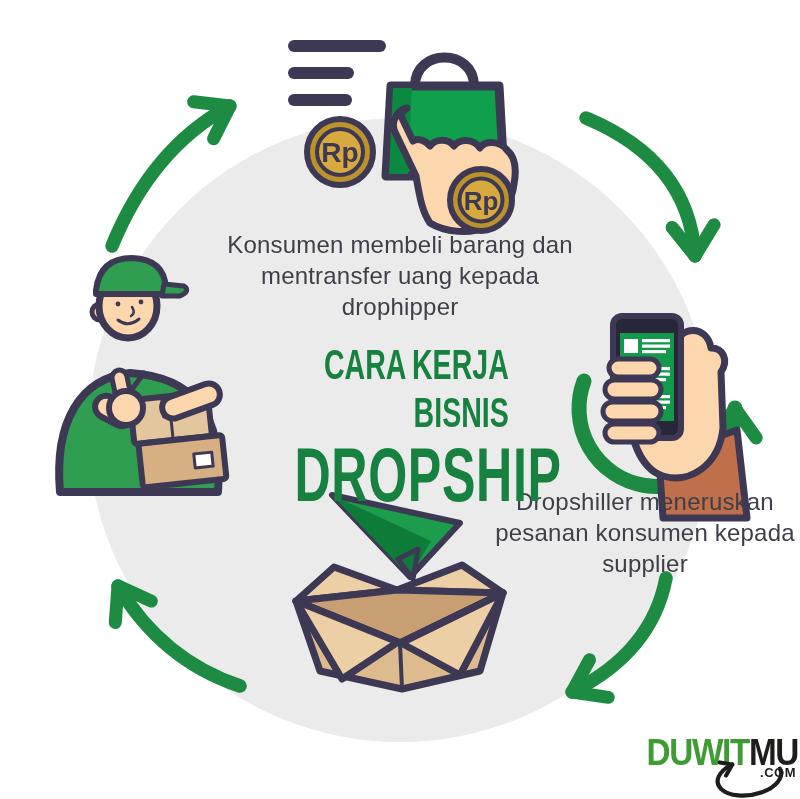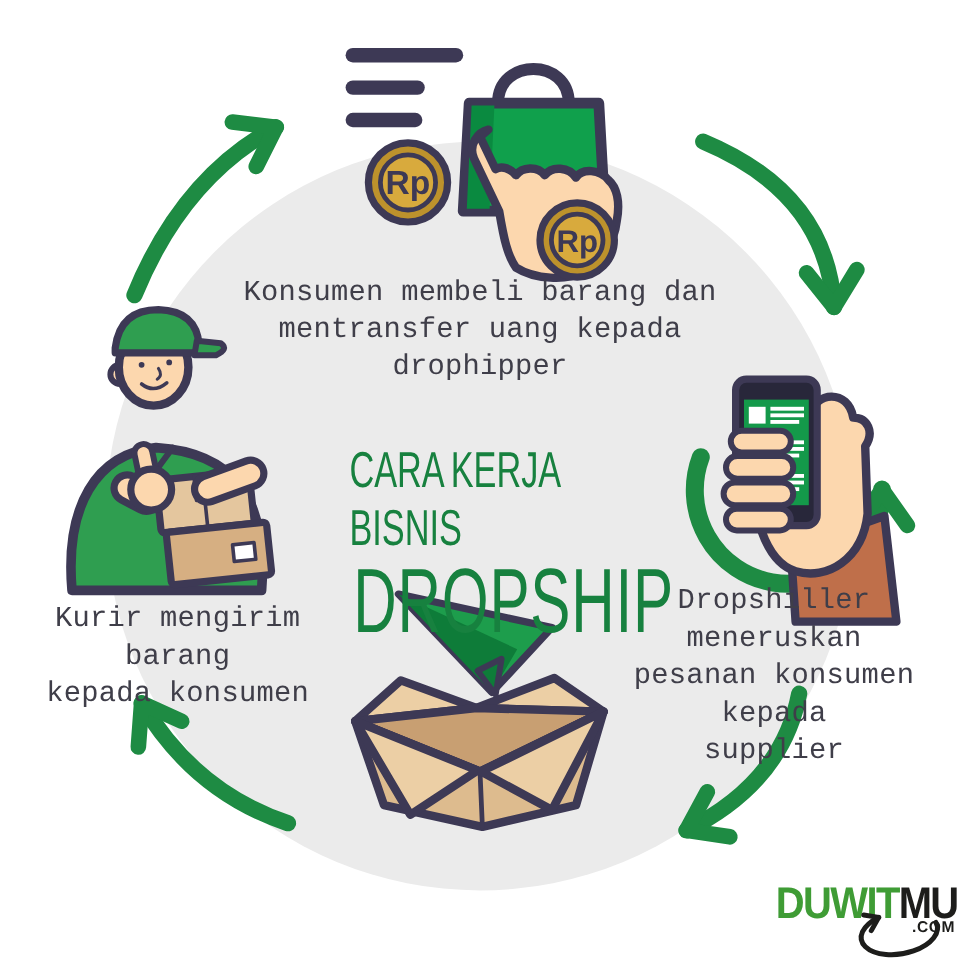--- a/index.html
+++ b/index.html
@@ -11,29 +11,29 @@
   .bg-circle{
     position:absolute;left:88px;top:118px;width:624px;height:624px;
     border-radius:50%;background:var(--c-circle,#ebebeb);
   }
   svg{position:absolute;overflow:visible;}
   .arrows-layer{left:0;top:0;}
   .cyc{stroke:var(--c-arrow,#1e8b43);fill:none;stroke-width:13.5;stroke-linecap:round;}
   .st{stroke:var(--c-outline,#3d3955);stroke-linecap:round;stroke-linejoin:round;}
   .step{
     position:absolute;text-align:center;font-size:24px;line-height:1.3;
-    color:var(--c-text,#3f3e49);white-space:pre-line;letter-spacing:0.2px;font-family:Liberation Mono, monospace;
+    color:var(--c-text,#3f3e49);white-space:pre-line;letter-spacing:0.2px;
   }
   .step-top{left:170px;top:229px;width:460px;}
   .step-right{left:492px;top:486px;width:306px;}
   .step-bottom{left:205px;top:697px;width:390px;}
   .step-left{left:14px;top:501px;width:268px;}
   .title{
-    position:absolute;left:240px;top:368px;width:320px;text-align:left;
-    color:var(--c-title,#17813f);font-weight:normal;
+    position:absolute;left:240px;top:341px;width:320px;text-align:right;
+    color:var(--c-title,#17813f);font-weight:bold;
   }
   .title .l1{display:block;font-size:42px;word-spacing:-2px;letter-spacing:0;
     transform:scaleX(0.68);transform-origin:center;}
   .title .l2{display:block;font-size:76px;letter-spacing:1px;margin-top:-6px;
     transform:scaleX(0.66);transform-origin:center;}
   .coinTxt{font-weight:bold;font-size:28px;fill:var(--c-outline,#3d3955);text-anchor:middle;
     font-family:"Liberation Sans", sans-serif;}
   .logo{position:absolute;left:628px;top:734px;width:170px;}
   .logo-row{display:flex;justify-content:flex-end;font-weight:bold;font-size:37px;
     letter-spacing:-1.5px;transform:scaleX(0.9);transform-origin:right;line-height:1;}
@@ -173,22 +173,20 @@
       <circle class="st" cx="80" cy="158" r="17" style="fill:var(--c-skin,#fcd7ae);stroke-width:6"></circle>
     </g>
   </svg>
 
   <div class="step step-top">Konsumen membeli barang dan
 mentransfer uang kepada
 drophipper</div>
   <div class="step step-right">Dropshiller meneruskan
 pesanan konsumen kepada
 supplier</div>
-  <div class="step step-left">Kurir mengirim barang
-kepada konsumen</div>
 
   <div class="title">
     <span class="l1">CARA KERJA BISNIS</span>
     <span class="l2">DROPSHIP</span>
   </div>
 
   <div class="logo">
     <div class="logo-row">
       <span class="logo-green">DUWIT</span>
         <span class="logo-dark">MU</span>

